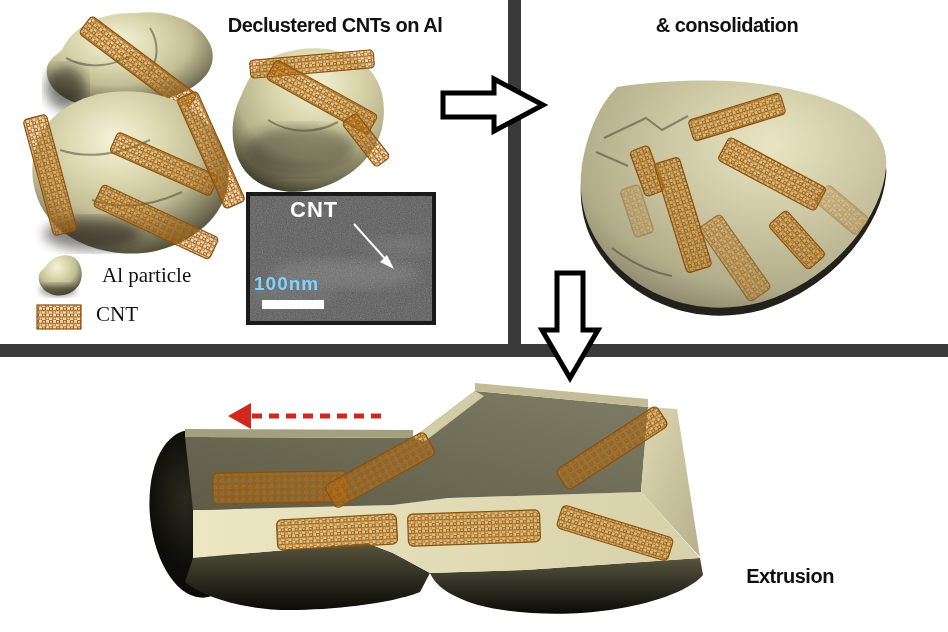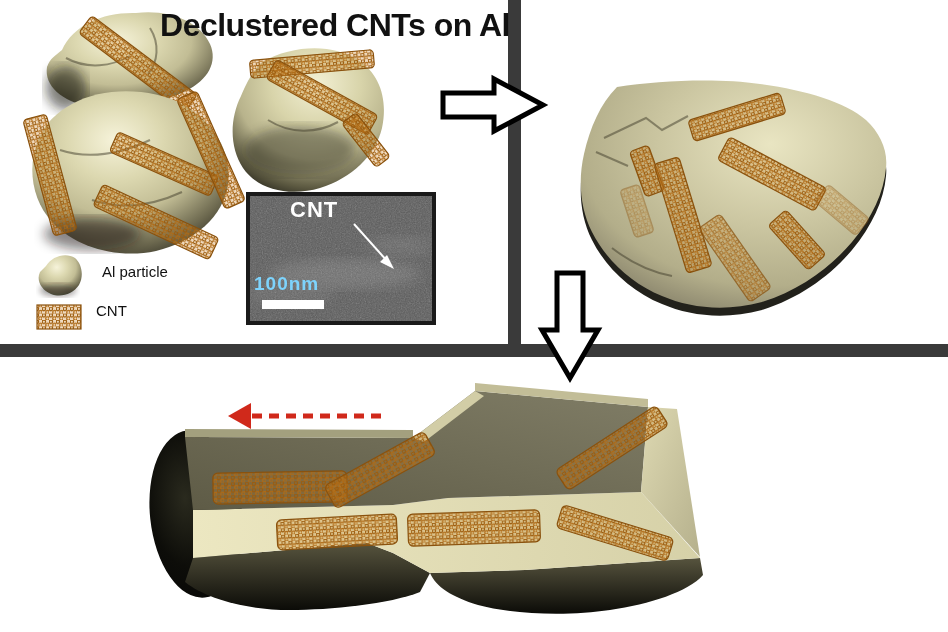--- a/index.html
+++ b/index.html
@@ -2,22 +2,22 @@
 <html><head>
 <meta charset="utf-8">
 <style>
   html,body{margin:0;padding:0;background:#ffffff;}
   .stage{
     position:relative;width:948px;height:632px;background:#ffffff;
     font-family:"Liberation Sans", sans-serif;overflow:hidden;
   }
   .gfx{position:absolute;left:0;top:0;}
   .label{position:absolute;color:#111111;}
-  .title{font-weight:bold;font-size:32px;line-height:29px;text-align:center;letter-spacing:-0.5px;}
-  .legend-label{font-size:15px;font-weight:400;}
+  .title{font-weight:bold;font-size:20px;line-height:29px;text-align:center;letter-spacing:-0.5px;}
+  .legend-label{font-size:21px;font-weight:400;font-family:Liberation Serif, serif;}
   .sem-inset{
     position:absolute;left:246px;top:192px;width:182px;height:125px;
     border:4px solid #1a1a1a;background:#565656;overflow:hidden;
   }
   .sem-label{position:absolute;left:40px;top:1px;color:#ffffff;font-weight:bold;font-size:22px;letter-spacing:1px;}
   .sem-scale-text{position:absolute;left:4px;top:77px;color:#7dd3fc;font-weight:bold;font-size:19px;letter-spacing:1px;}
   .sem-scale-bar{position:absolute;left:12px;top:104px;width:62px;height:9px;background:#ffffff;}
   .ribbon{fill:url(#cntPat);stroke:#8a520e;stroke-width:1.2;}
   .ribbon-faded{opacity:0.42;}
   .crease{fill:none;stroke:#3f3c2a;stroke-width:2;opacity:0.5;}
@@ -233,19 +233,21 @@
       </g>
     </svg>
     <div class="sem-label">CNT</div>
     <div class="sem-scale-text">100nm</div>
     <div class="sem-scale-bar"></div>
   </div>
 
   <div class="label title" style="left:160px;top:11px;width:350px;">Declustered CNTs on Al</div>
 
   <div class="label title" style="left:597px;top:11px;width:260px;">
+    <span style="display:block;">&amp; consolidation</span>
   </div>
 
   <div class="label legend-label" style="left:102px;top:263px;">Al particle</div>
   <div class="label legend-label" style="left:96px;top:302px;">CNT</div>
 
 
+  <div class="label title" style="left:712px;top:562px;width:156px;">Extrusion</div>
 </div>
 
 </body></html>

